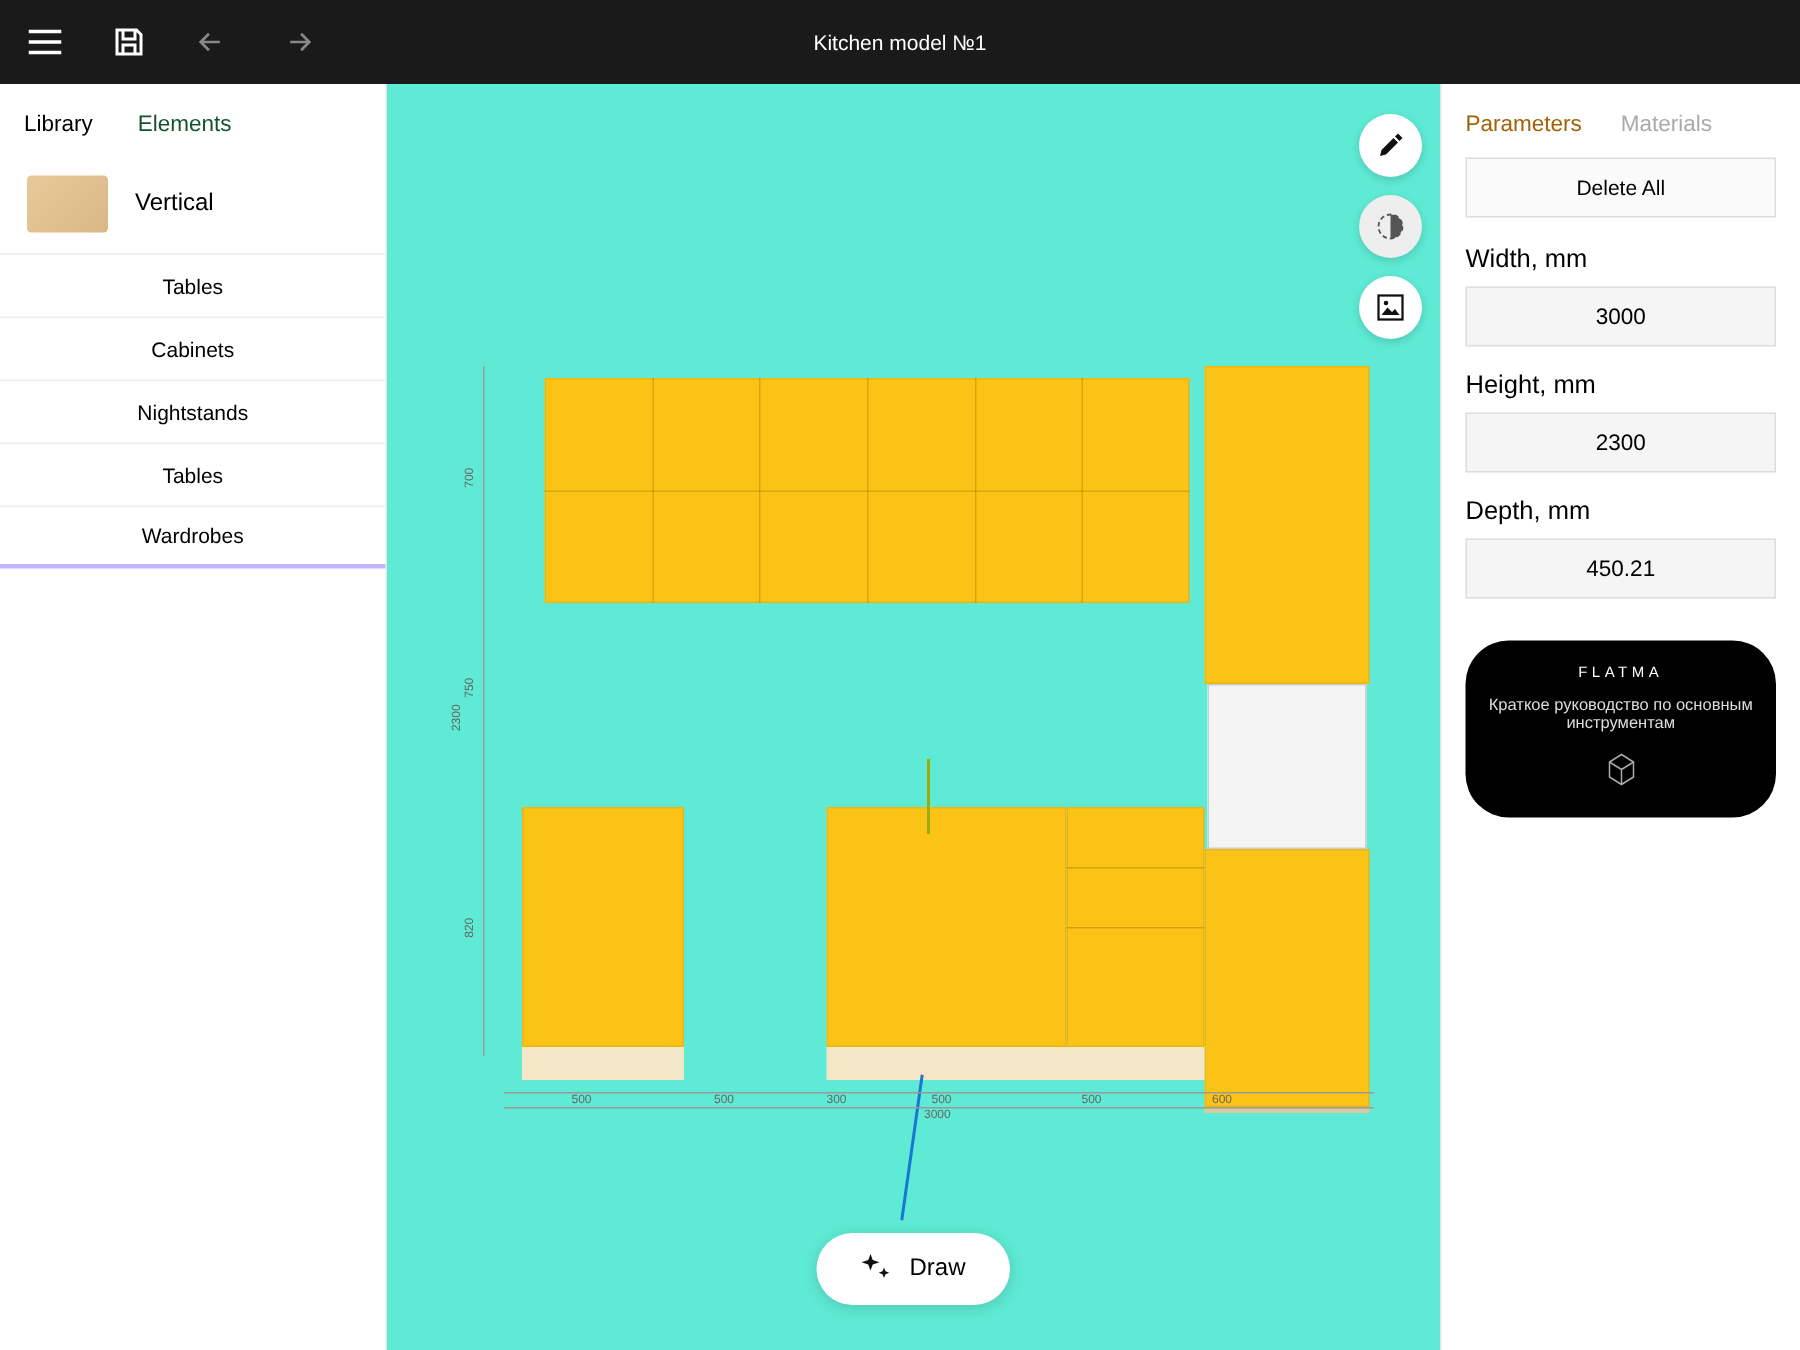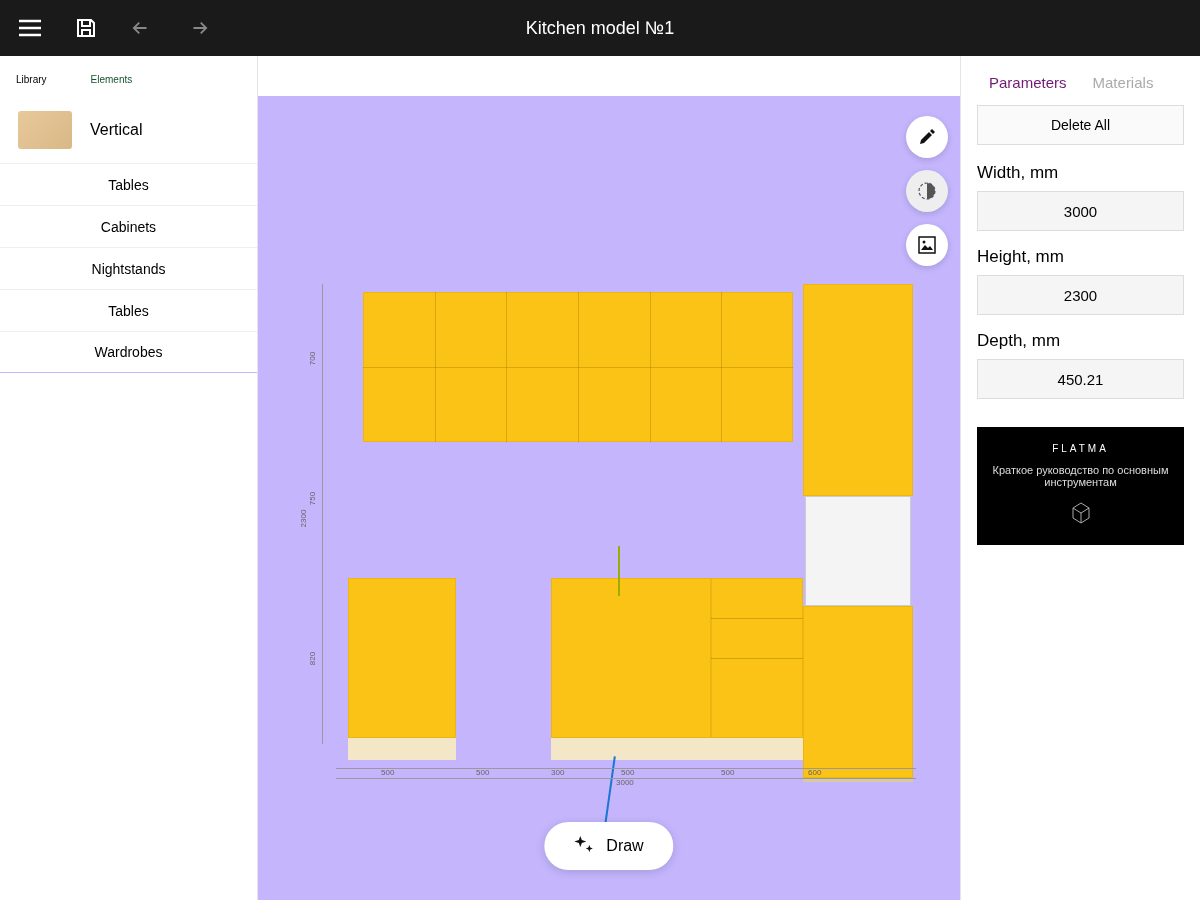--- a/index.html
+++ b/index.html
@@ -2,67 +2,67 @@
 <html><head>
 <meta charset="utf-8">
 <style>
   * { box-sizing: border-box; margin: 0; padding: 0; }
   html, body { width: 1200px; height: 900px; font-family: Arial, Helvetica, sans-serif; overflow: hidden; background: #fff; }
   
   
   .topbar { width: 100%; height: 56px; background: #1a1a1a; color: #fff; display: flex; align-items: center; padding: 0 12px; position: relative; }
   .topbar-left { display: flex; align-items: center; gap: 20px; }
   .icon-btn { width: 36px; height: 36px; display: flex; align-items: center; justify-content: center; cursor: pointer; }
-  .topbar-title { position: absolute; left: 50%; transform: translateX(-50%); font-size: 18px; font-weight: 500; }
+  .topbar-title { position: absolute; left: 50%; transform: translateX(-50%); font-size: 14px; font-weight: 500; }
   .topbar-right { margin-left: auto; display: flex; align-items: center; gap: 14px; }
   .cutting-link { font-size: 15px; cursor: pointer; display: flex; align-items: center; gap: 4px; }
   .download-btn { background: #139cff; color: #fff; border: none; padding: 0 18px; height: 56px; font-size: 15px; cursor: pointer; }
   
   
   .main { display: flex; height: 844px; }
   
   
   .sidebar-left { width: 258px; border-right: 1px solid #e5e5e5; background: #fff; }
-  .sidebar-tabs { display: flex; gap: 44px; padding: 18px 16px 12px; font-size: 10px; }
+  .sidebar-tabs { display: flex; gap: 30px; padding: 18px 16px 12px; font-size: 15px; }
   .sidebar-tab.active { color: #000; font-weight: 500; }
   .sidebar-tab.inactive { color: #14532d; }
   .lib-item { display: flex; align-items: center; gap: 18px; padding: 14px 18px; cursor: pointer; }
   .lib-thumb { width: 54px; height: 38px; background: linear-gradient(135deg,#e8c999,#d9b887); border-radius: 3px; }
   .lib-thumb.horizontal { transform: perspective(120px) rotateX(60deg); height: 30px; margin-top: 6px; }
   .lib-label { font-size: 16px; }
   .cat-item { height: 42px; display: flex; align-items: center; justify-content: center; font-size: 14px; border-top: 1px solid #eee; cursor: pointer; }
-  .cat-item:last-child { border-bottom: 1px solid #c4b5fd; }
-  
-  
-  .canvas-area { flex: 1; background: #c4b5fd; position: relative; margin-top: 40px; }
+  .cat-item:last-child { border-bottom: 3px solid #c4b5fd; }
+  
+  
+  .canvas-area { flex: 1; background: #5eead4; position: relative; }
   
   
   .kitchen { position: absolute; left: 35px; top: 188px; width: 615px; height: 560px; }
   .dim-text { position: absolute; font-size: 8px; color: #666; }
   .cab { position: absolute; background: #fbc316; }
   .cab::after { content:''; position:absolute; inset:0; box-shadow: inset 0 0 0 1px rgba(150,100,0,.15); }
   .guide-v { position: absolute; width: 2px; background: #1976d2; }
   .guide-g { position: absolute; width: 2px; background: #9bad00; }
   
   
   .tool-bubble { position: absolute; right: 12px; width: 42px; height: 42px; border-radius: 50%; background: #fff; box-shadow: 0 2px 6px rgba(0,0,0,.15); display: flex; align-items: center; justify-content: center; cursor: pointer; }
   
   
   .draw-btn { position: absolute; bottom: 30px; left: 50%; transform: translateX(-50%); background: #fff; border-radius: 28px; padding: 14px 30px; box-shadow: 0 2px 10px rgba(0,0,0,.15); display: flex; align-items: center; gap: 12px; font-size: 16px; font-weight: 500; cursor: pointer; }
   
   
   .panel-right { width: 240px; background: #fff; border-left: 1px solid #e5e5e5; padding: 0; }
   .panel-tabs { display: flex; gap: 26px; padding: 18px 16px 14px; font-size: 15px; }
-  .panel-tab.active { color: #701a75; font-weight: 500; margin-left: 12px; }
+  .panel-tab.active { color: #a16207; font-weight: 500; }
   .panel-tab.inactive { color: #aaa; }
   .panel-body { padding: 0 16px; }
   .delete-all-btn { width: 100%; height: 40px; border: 1px solid #ddd; background: #fafafa; font-size: 14px; cursor: pointer; margin-bottom: 18px; }
   .param-label { font-size: 17px; margin-bottom: 8px; }
   .param-input { width: 100%; height: 40px; border: 1px solid #ddd; background: #f5f5f5; text-align: center; font-size: 15px; margin-bottom: 16px; }
-  .promo { margin-top: 12px; background: #000; color: #fff; padding: 16px 12px; text-align: center; font-size: 12px; }
+  .promo { margin-top: 12px; background: #000; color: #fff; padding: 16px 12px; text-align: center; font-size: 12px; border-radius: 29px; }
   .promo-logo { font-size: 10px; letter-spacing: 3px; margin-bottom: 10px; }
   .promo-sub { font-size: 11px; margin-bottom: 10px; color: #ddd; }
   
   .ruler-bottom { position:absolute; left:45px; bottom:19px; height:16px; width:585px; }
   
   .ruler-left { position:absolute; left:15px; top:0; width:20px; height:460px; }
 </style>
 </head>
 <body>
 

